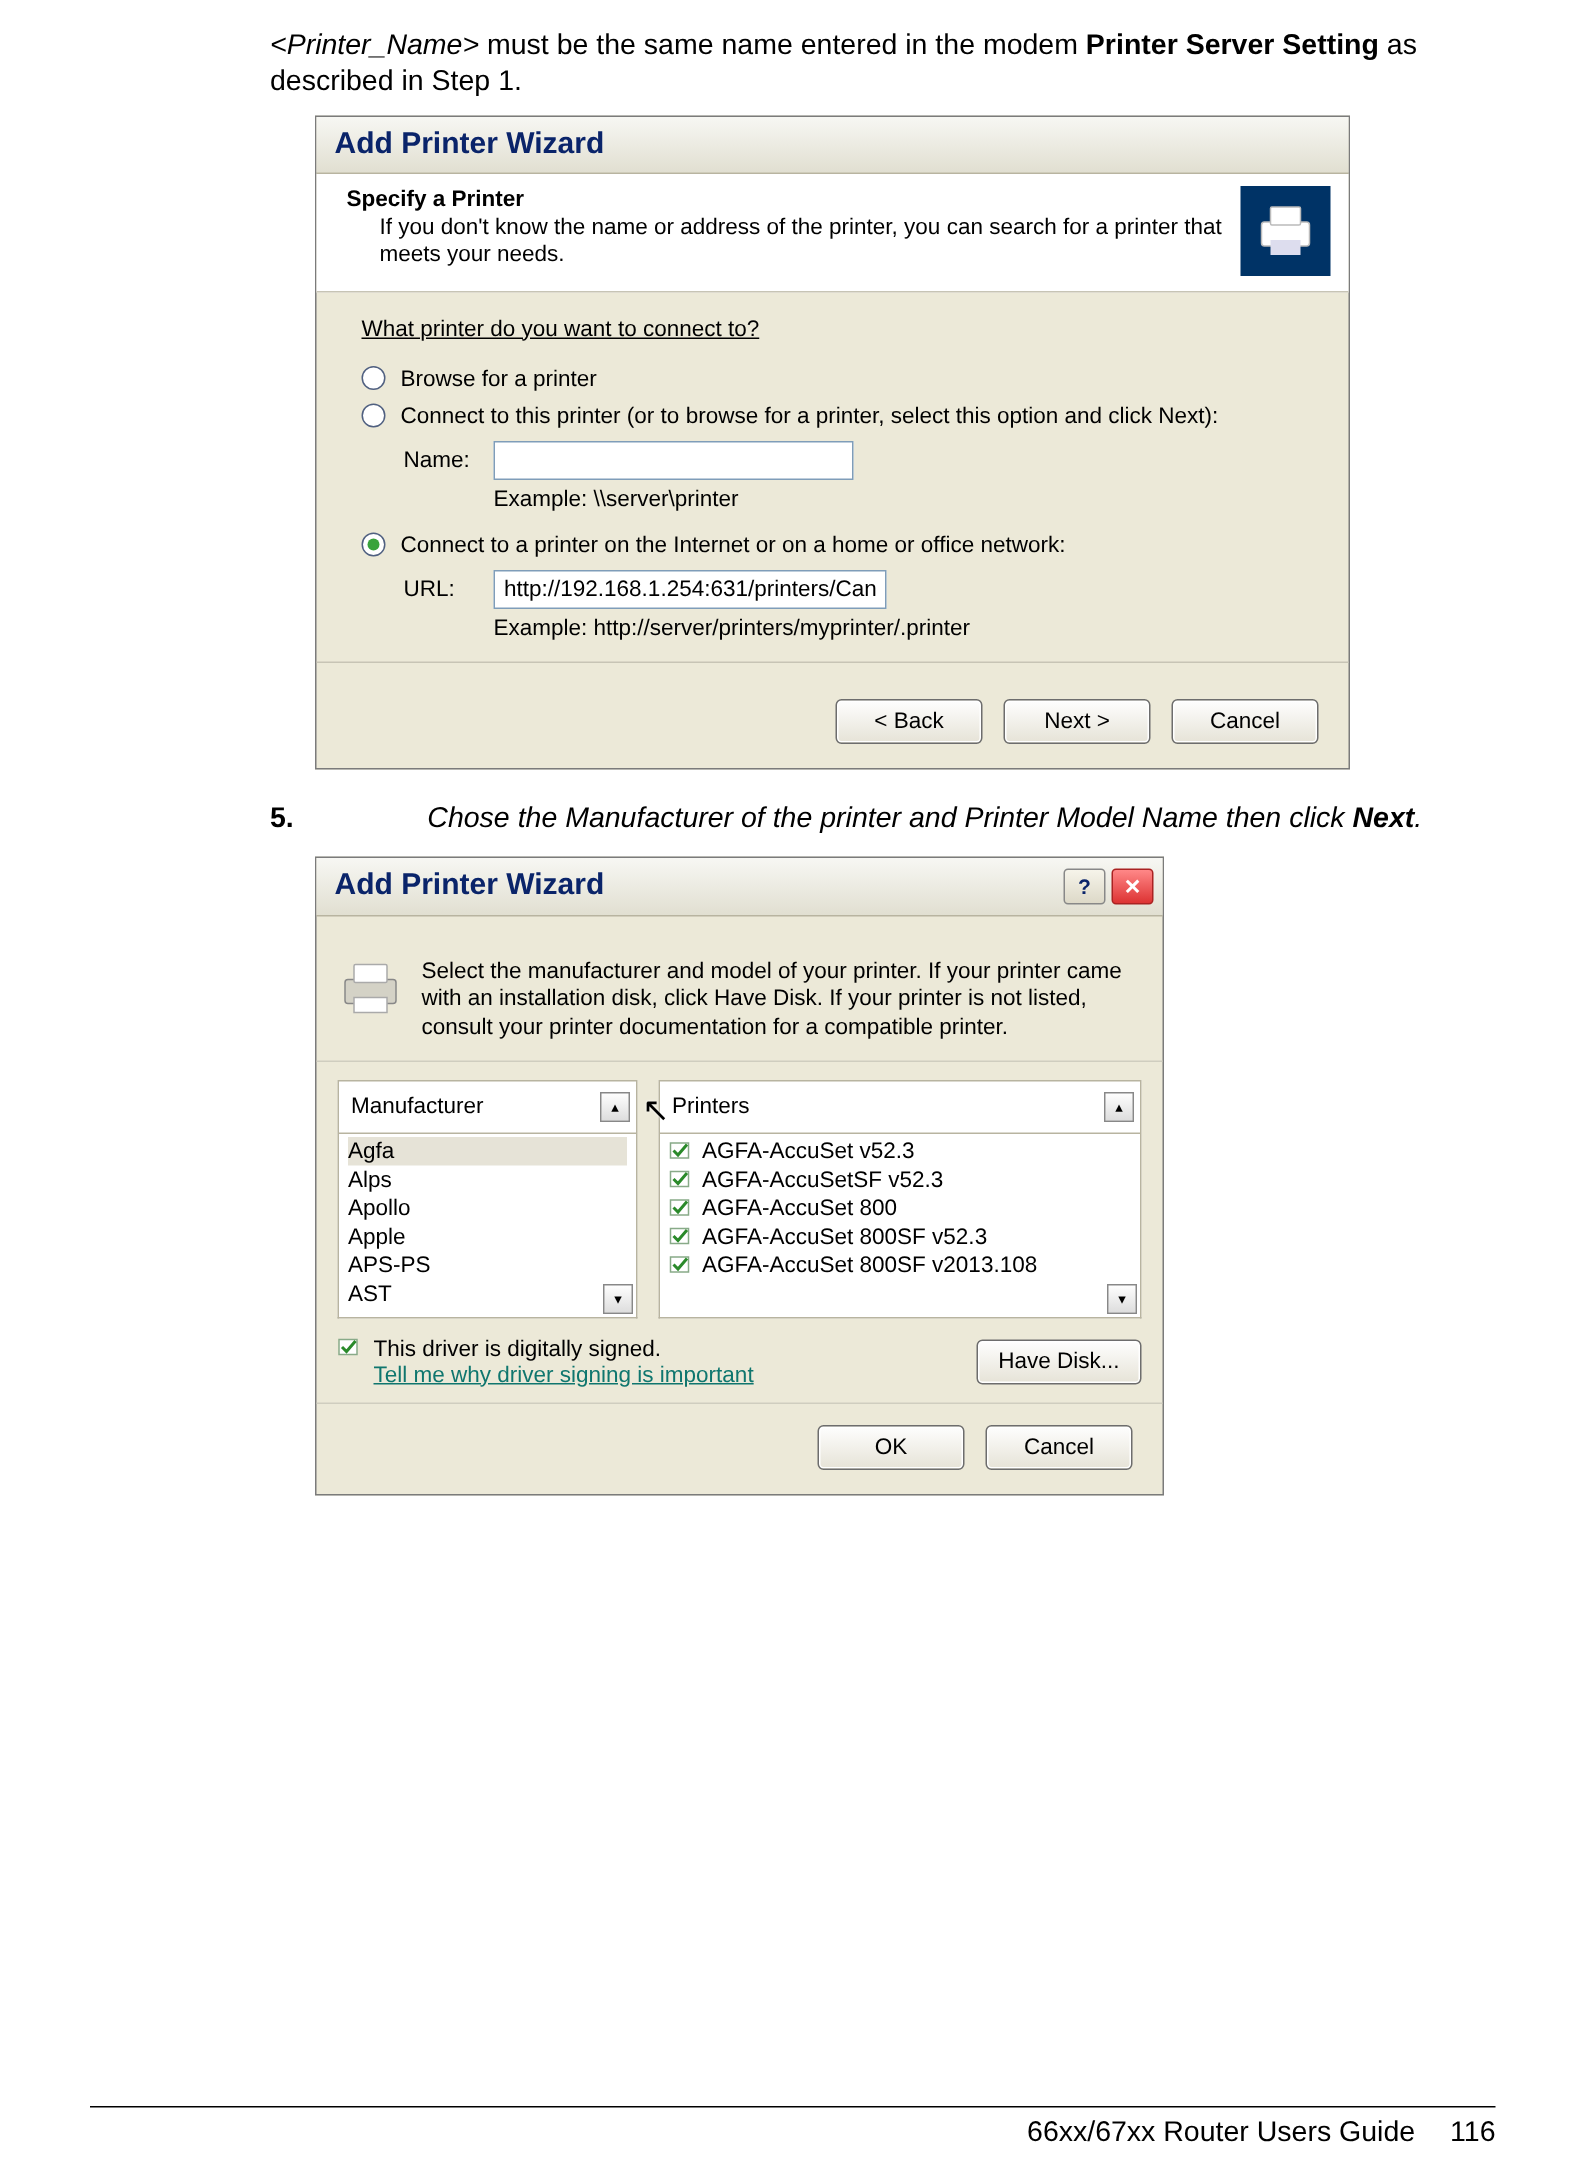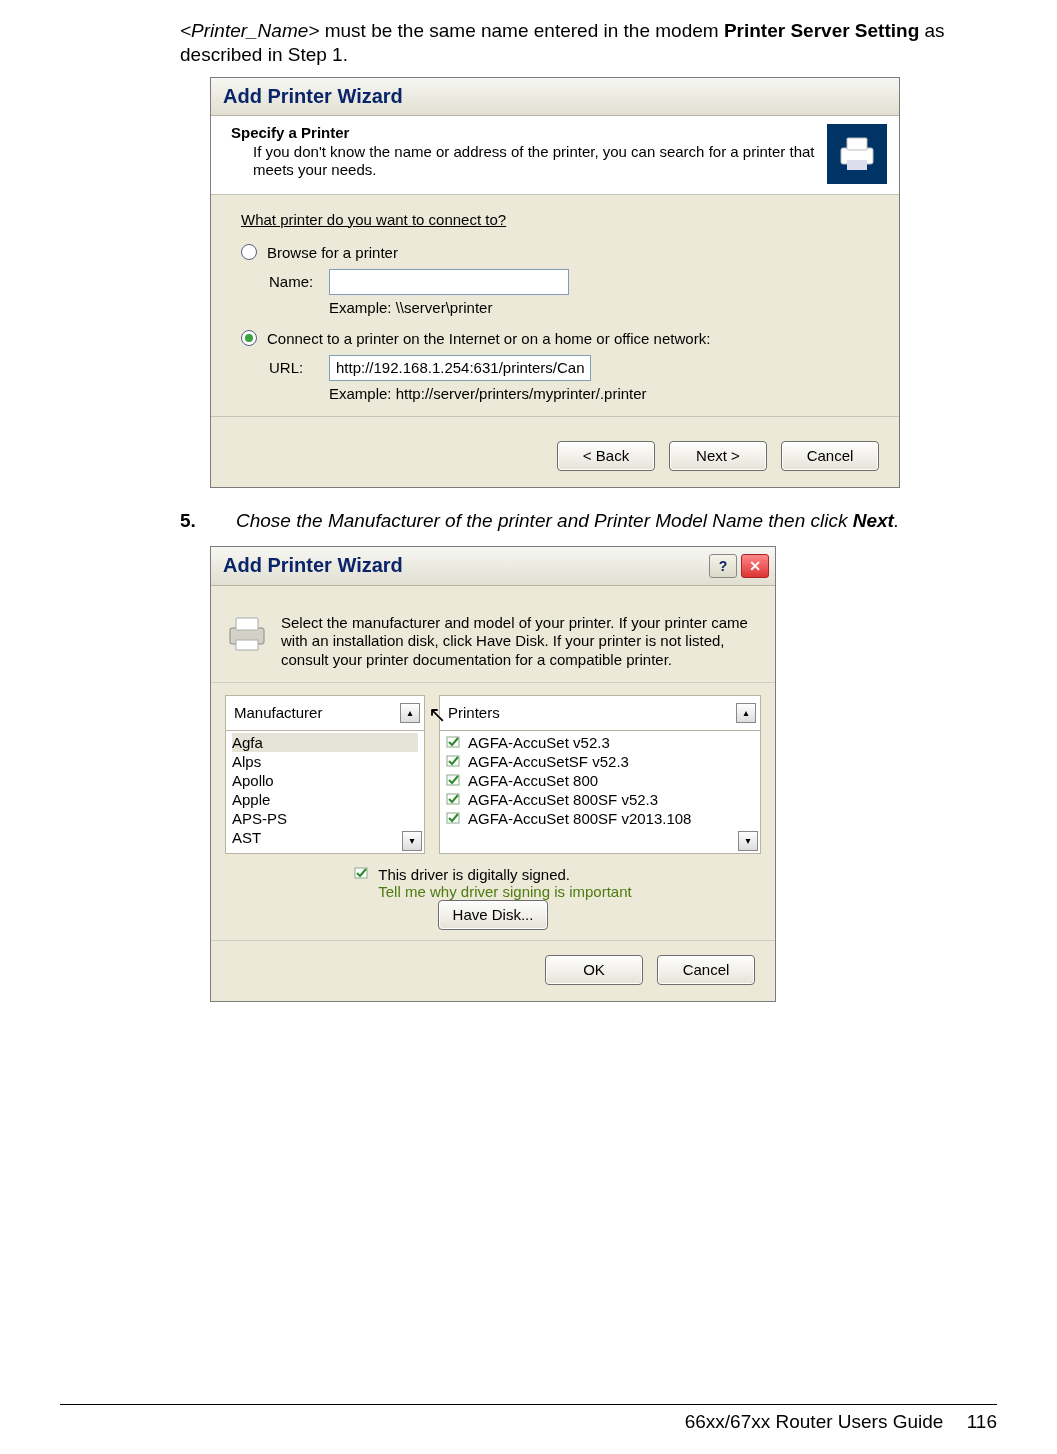--- a/index.html
+++ b/index.html
@@ -30,20 +30,21 @@
     display: flex;
     margin: 22px 0 14px 0;
   }
   .step-num {
     font-weight: bold;
     width: 56px;
   }
   .step-text {
     font-style: italic;
     flex: 1;
+    text-align: center;
   }
   .step-text .bold { font-weight: bold; font-style: italic; }
 
   
   .win {
     background: #ece9d8;
     border: 1px solid #7b7b7b;
     font-family: Tahoma, Arial, sans-serif;
     font-size: 15px;
     color: #000;
@@ -154,24 +155,23 @@
   }
   .check-ico {
     width: 16px; height: 14px; flex: 0 0 16px;
     display: inline-flex; align-items: center; justify-content: center;
   }
   .check-ico svg { display: block; }
   .sign-row {
     display: flex; align-items: center; padding: 4px 14px 10px;
     justify-content: space-between;
     border-bottom: 1px solid #cfcdbf;
-    flex-direction: column;
   }
   .sign-left { display: flex; gap: 8px; align-items: flex-start; }
-  .sign-left .txt .line2 { color: #4d7c0f; }
+  .sign-left .txt .line2 { color: #0f766e; text-decoration: underline; }
   .cursor-glyph {
     position: absolute; font-size: 22px; color: #000;
     text-shadow: 0 0 2px #fff;
   }
 
   
   .footer {
     position: absolute; left: 60px; right: 60px; bottom: 40px;
     border-top: 1px solid #000; padding-top: 6px;
     text-align: right; font-size: 19px;
@@ -205,20 +205,24 @@
     </div>
 
     <div class="body-area">
       <div class="prompt">What printer do you want to connect to?</div>
 
       <div class="radio-row">
         <span class="rb"></span>
         <span>Browse for a printer</span>
       </div>
 
+      <div class="radio-row">
+        <span class="rb"></span>
+        <span>Connect to this printer (or to browse for a printer, select this option and click Next):</span>
+      </div>
 
       <div class="field-row">
         <span class="lbl">Name:</span>
         <input class="textbox tb-name" value="" style="">
       </div>
       <div class="example">Example: \\server\printer</div>
 
       <div class="radio-row">
         <span class="rb sel"></span>
         <span>Connect to a printer on the Internet or on a home or office network:</span>

